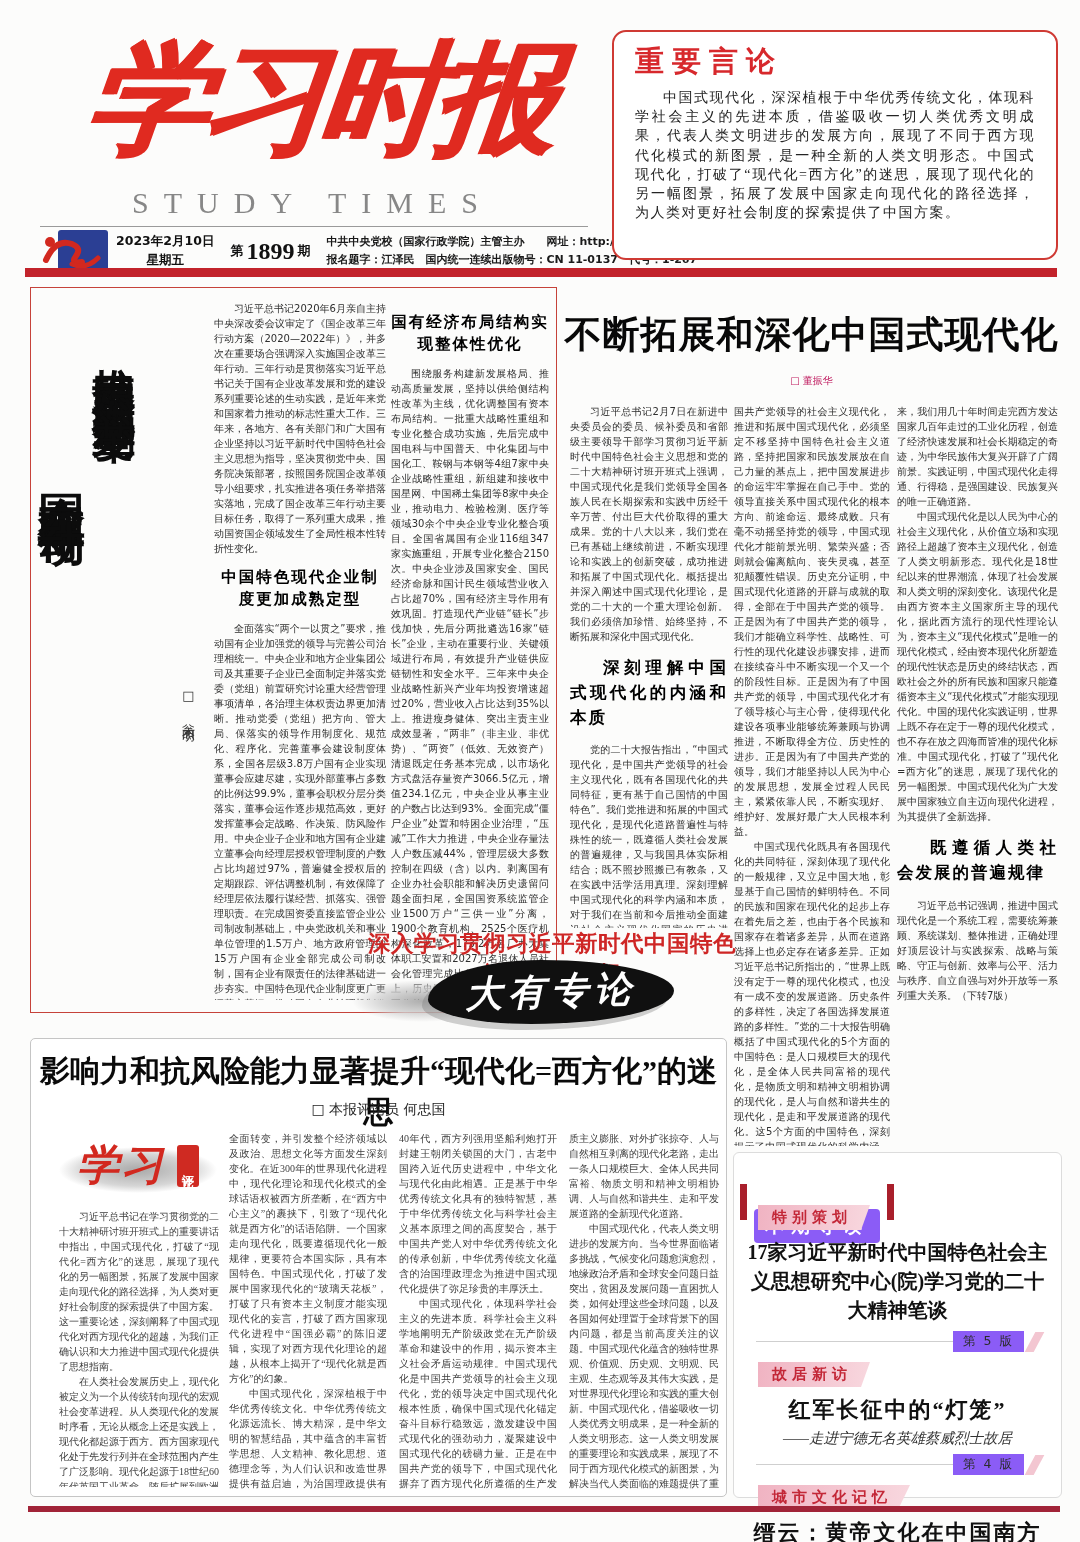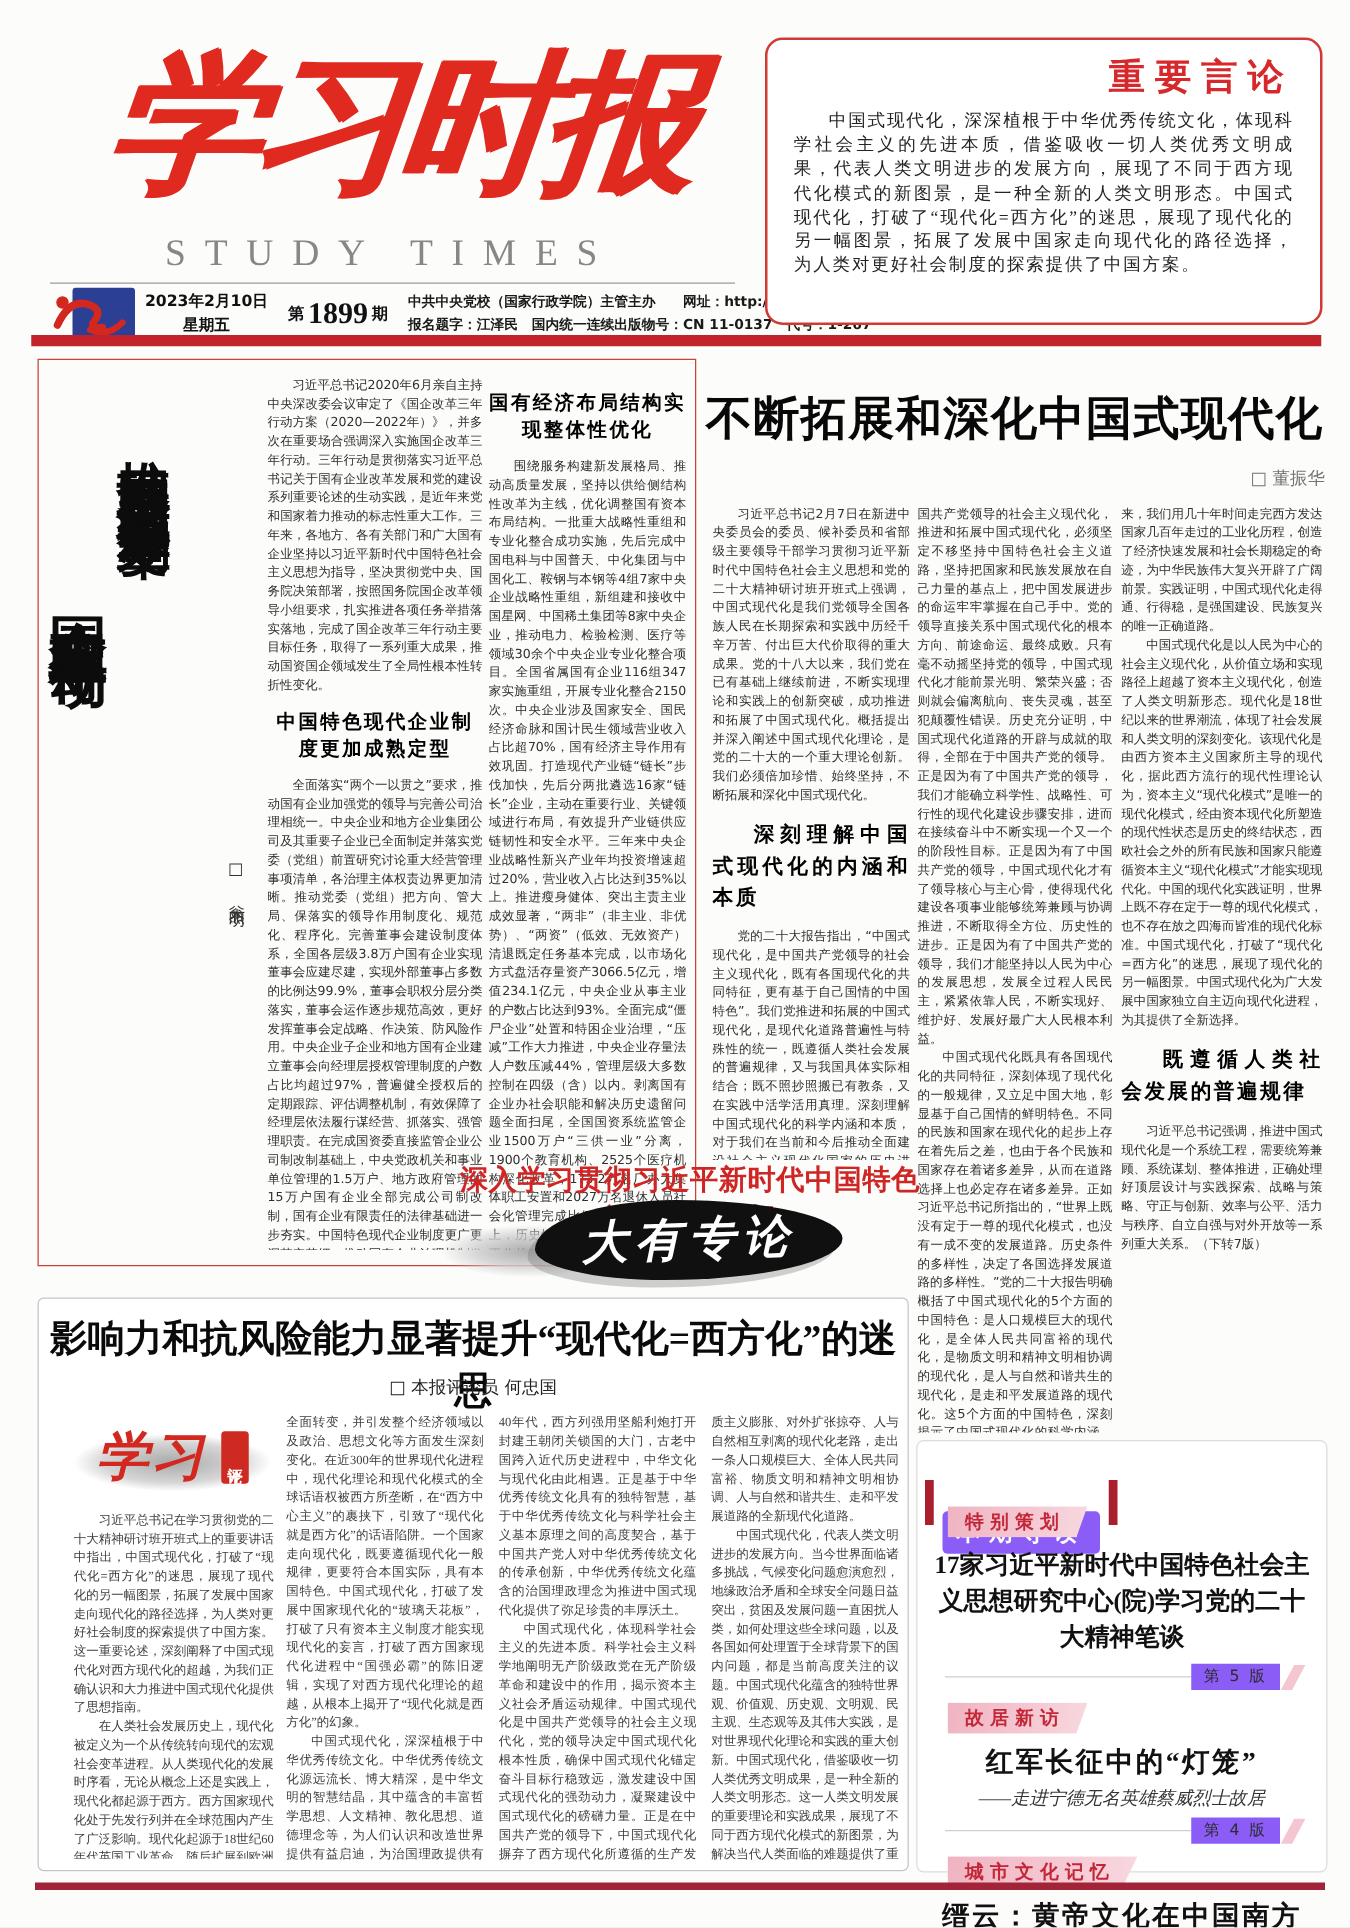--- a/index.html
+++ b/index.html
@@ -19,38 +19,38 @@
   .info-row{left:42px;top:230px;width:548px;height:42px;display:flex;align-items:center;gap:8px;}
   .info-sep{width:1px;height:34px;background:#777;}
   .info-date{text-align:center;font-size:12.5px;font-weight:bold;line-height:1.5;color:#111;white-space:nowrap;}
   .info-issue{display:flex;align-items:center;font-size:13px;font-weight:bold;color:#111;white-space:nowrap;}
   .info-issue b{font-size:24px;margin:0 3px;font-family:Liberation Serif, serif;}
   .info-pub{font-size:11px;line-height:1.6;color:#1a1a1a;font-weight:bold;white-space:nowrap;}
   .red-bar{left:25px;top:268px;width:1032px;height:9px;background:#c2232b;}
   
   .remarks{left:612px;top:30px;width:446px;height:230px;border:2px solid #cf3a34;border-radius:14px;
            padding:8px 21px;box-sizing:border-box;background:#fff;}
-  .remarks h2{margin:2px 0 6px;text-align:right;font-size:29px;letter-spacing:8px;color:#d7282c;}
+  .remarks h2{margin:2px 0 6px;text-align:left;font-size:29px;letter-spacing:8px;color:#d7282c;}
   .remarks .bd{font-size:14px;line-height:1.37;letter-spacing:1.5px;color:#242424;
                font-family:"Liberation Serif","DejaVu Serif",serif;}
   
   .leadbox{left:30px;top:287px;width:527px;height:726px;border:1px solid #c6423a;box-sizing:border-box;}
   .vhead{writing-mode:vertical-rl;font-weight:900;color:#0c0c0c;letter-spacing:4px;line-height:1;}
   .vhead-a{left:62px;top:46px;height:640px;font-size:43px;}
   .vhead-b{left:8px;top:168px;height:440px;font-size:47px;}
   .vby{left:148px;top:400px;writing-mode:vertical-rl;font-size:13px;color:#333;letter-spacing:3px;}
   .ncol{font-size:10px;line-height:1.5;color:#2e2e2e;overflow:hidden;}
   .lead-c1{left:183px;top:13px;width:172px;height:699px;}
   .lead-c2{left:360px;top:13px;width:158px;height:699px;}
   .subhead-hei{font-size:15.5px;font-weight:900;text-align:center;line-height:1.45;letter-spacing:2px;
                color:#000;margin:10px 0;}
   
   .ra-head{left:563px;top:310px;width:497px;text-align:center;font-size:37px;font-weight:900;
            letter-spacing:1px;color:#080808;}
-  .ra-by{left:563px;top:374px;width:497px;text-align:right;font-size:14px;color:#737373;}
+  .ra-by{left:563px;top:374px;width:497px;text-align:center;font-size:10px;color:#be185d;}
   .ra-c1{left:570px;top:404px;width:158px;height:524px;}
   .ra-c2{left:734px;top:404px;width:156px;height:742px;}
   .ra-c3{left:897px;top:404px;width:161px;height:742px;}
   .subhead-kai{font-family:"Liberation Serif","DejaVu Serif",serif;font-weight:900;font-size:16.5px;
                line-height:1.5;letter-spacing:2px;margin:12px 0;color:#000;text-indent:2em;}
   
   .banner-t{left:368px;top:928px;width:368px;text-align:center;font-size:22.5px;font-weight:900;
             color:#ce2625;letter-spacing:0.5px;}
   .ink-smear{left:352px;top:980px;width:140px;height:42px;border-radius:50%;
              background:radial-gradient(closest-side,#9a9a9a,#cfcfcf 60%,rgba(255,255,255,0));opacity:.8;}

